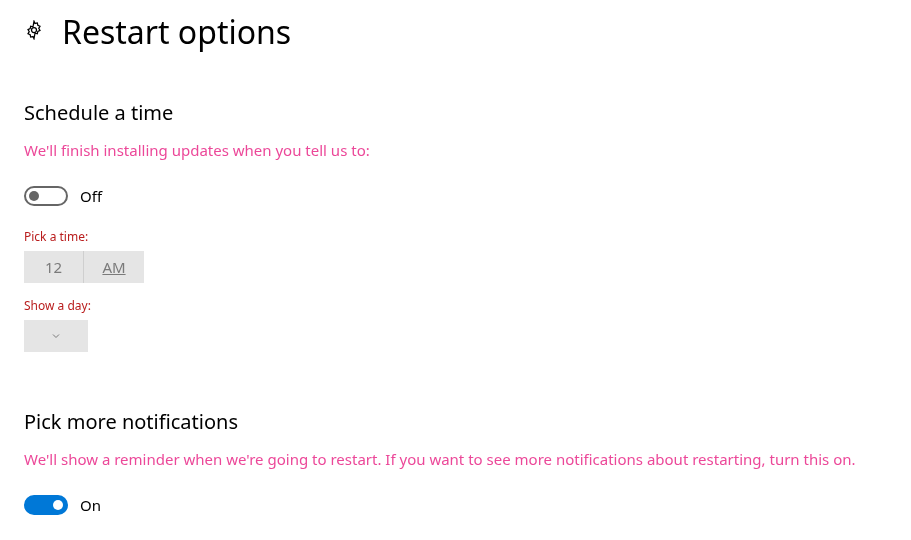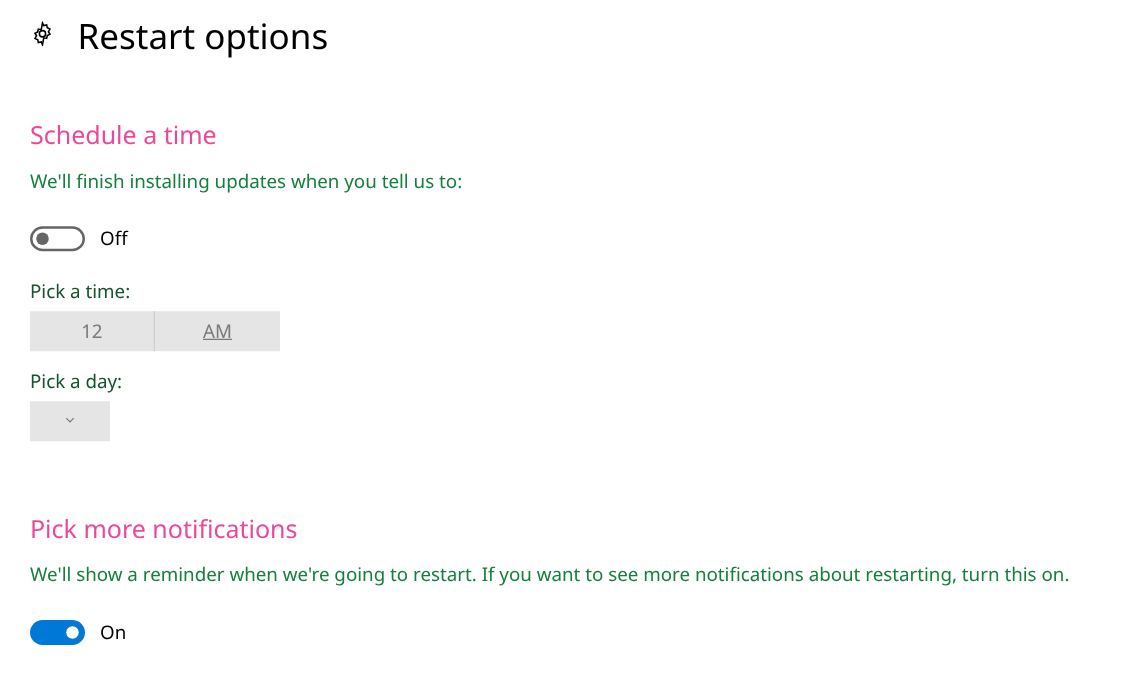--- a/index.html
+++ b/index.html
@@ -21,33 +21,33 @@
       align-items: center;
       gap: 18px;
       margin-bottom: 46px;
     }
     .gear-icon {
       width: 20px;
       height: 20px;
       color: #000;
     }
     .page-title {
-      font-size: 28px;
+      font-size: 32px;
       font-weight: 400;
       color: #000;
     }
     .section-heading {
       font-size: 20px;
       font-weight: 400;
-      color: #ec4899;
+      color: #000000;
       margin-bottom: 14px;
     }
     .section-desc {
       font-size: 15px;
-      color: #15803d;
+      color: #ec4899;
       margin-bottom: 26px;
     }
     .toggle-row {
       display: flex;
       align-items: center;
       gap: 12px;
       margin-bottom: 22px;
     }
     .toggle {
       position: relative;
@@ -82,30 +82,30 @@
       width: 10px;
       height: 10px;
       border-radius: 50%;
       background: #fff;
     }
     .toggle-label {
       font-size: 15px;
       color: #000;
     }
     .field-label {
-      font-size: 15px;
-      color: #14532d;
+      font-size: 12px;
+      color: #b91c1c;
       margin-bottom: 6px;
     }
     .time-picker {
       display: inline-flex;
       margin-bottom: 14px;
     }
     .time-seg {
-      width: 100px;
+      width: 60px;
       height: 32px;
       background: #e5e5e5;
       display: flex;
       align-items: center;
       justify-content: center;
       font-size: 15px;
       color: #7a7a7a;
       border-right: 1px solid #cfcfcf;
     }
     .time-seg:last-child {
@@ -151,21 +151,21 @@
   </div>
   <span class="toggle-label">Off</span>
 </div>
 
 <div class="field-label">Pick a time:</div>
 <div class="time-picker">
   <div class="time-seg">12</div>
   <div class="time-seg">AM</div>
 </div>
 
-<div class="field-label">Pick a day:</div>
+<div class="field-label">Show a day:</div>
 <div class="day-picker">
   <span>
     <svg class="chevron" viewBox="0 0 24 24" fill="none" stroke="#7a7a7a" stroke-width="2">
       <polyline points="6 9 12 15 18 9"></polyline>
     </svg>
   </span>
 </div>
 
 <h2 class="section-heading">Pick more notifications</h2>
 <p class="section-desc">We'll show a reminder when we're going to restart. If you want to see more notifications about restarting, turn this on.</p>

